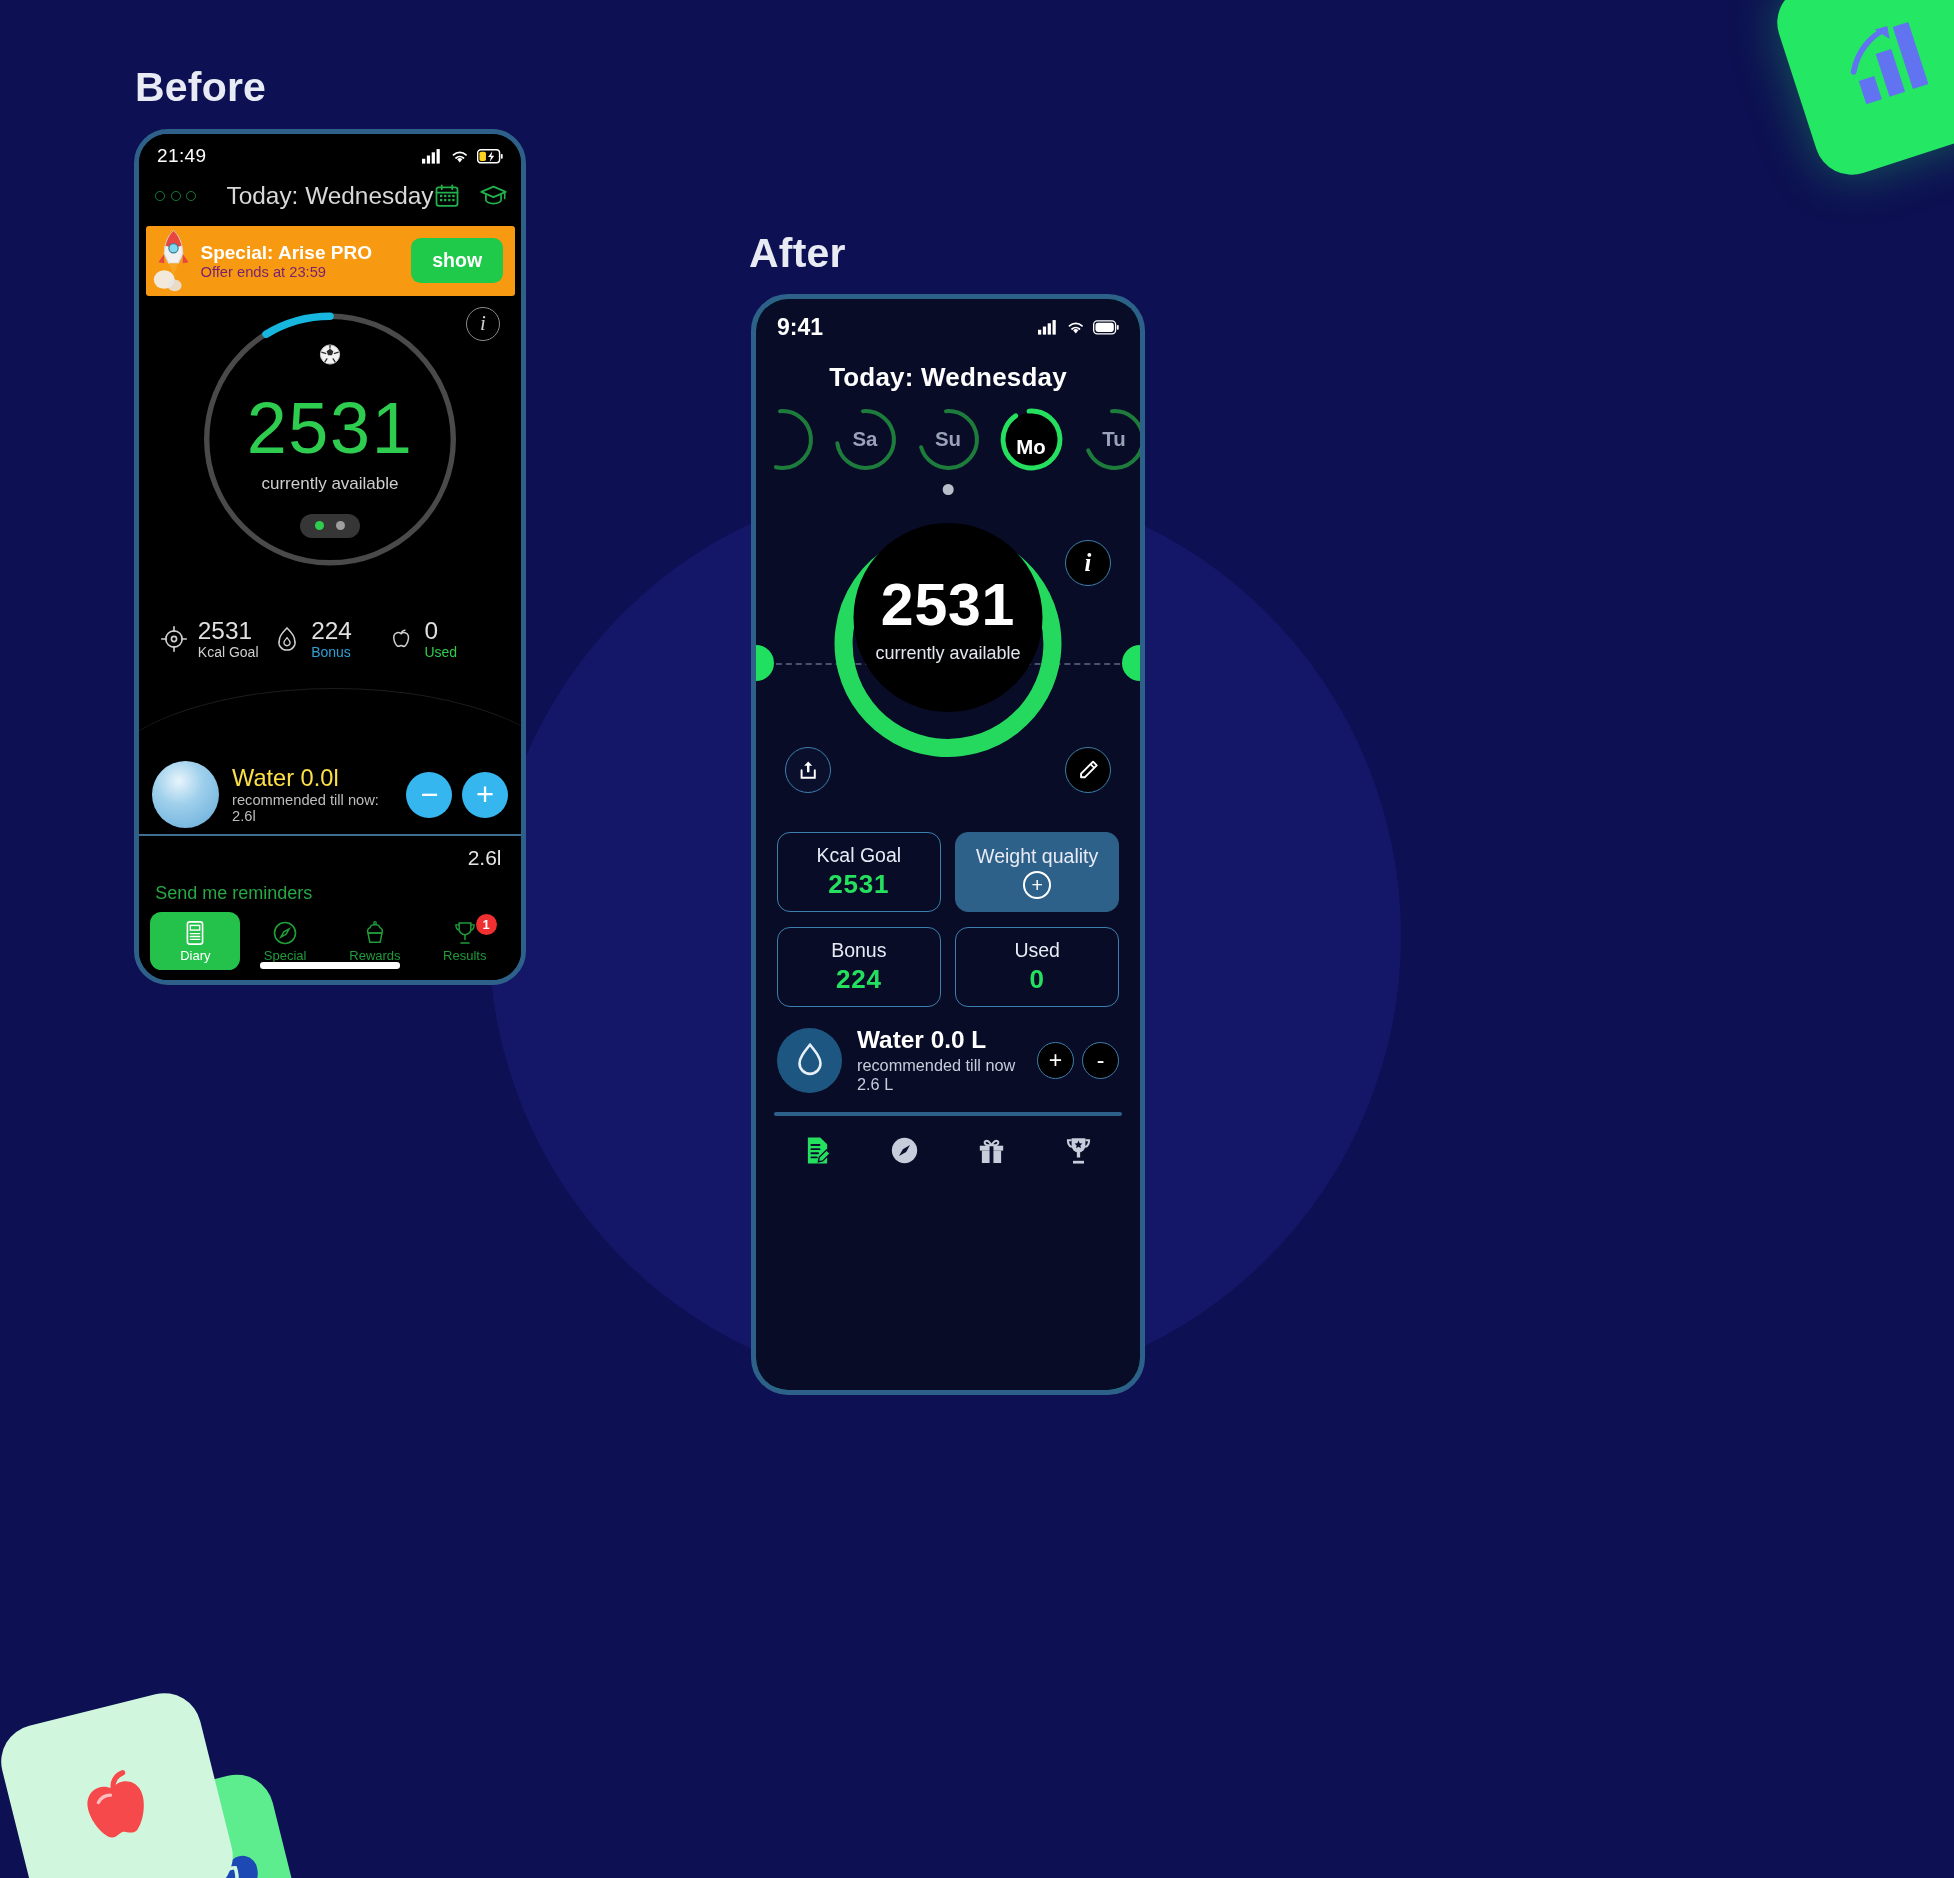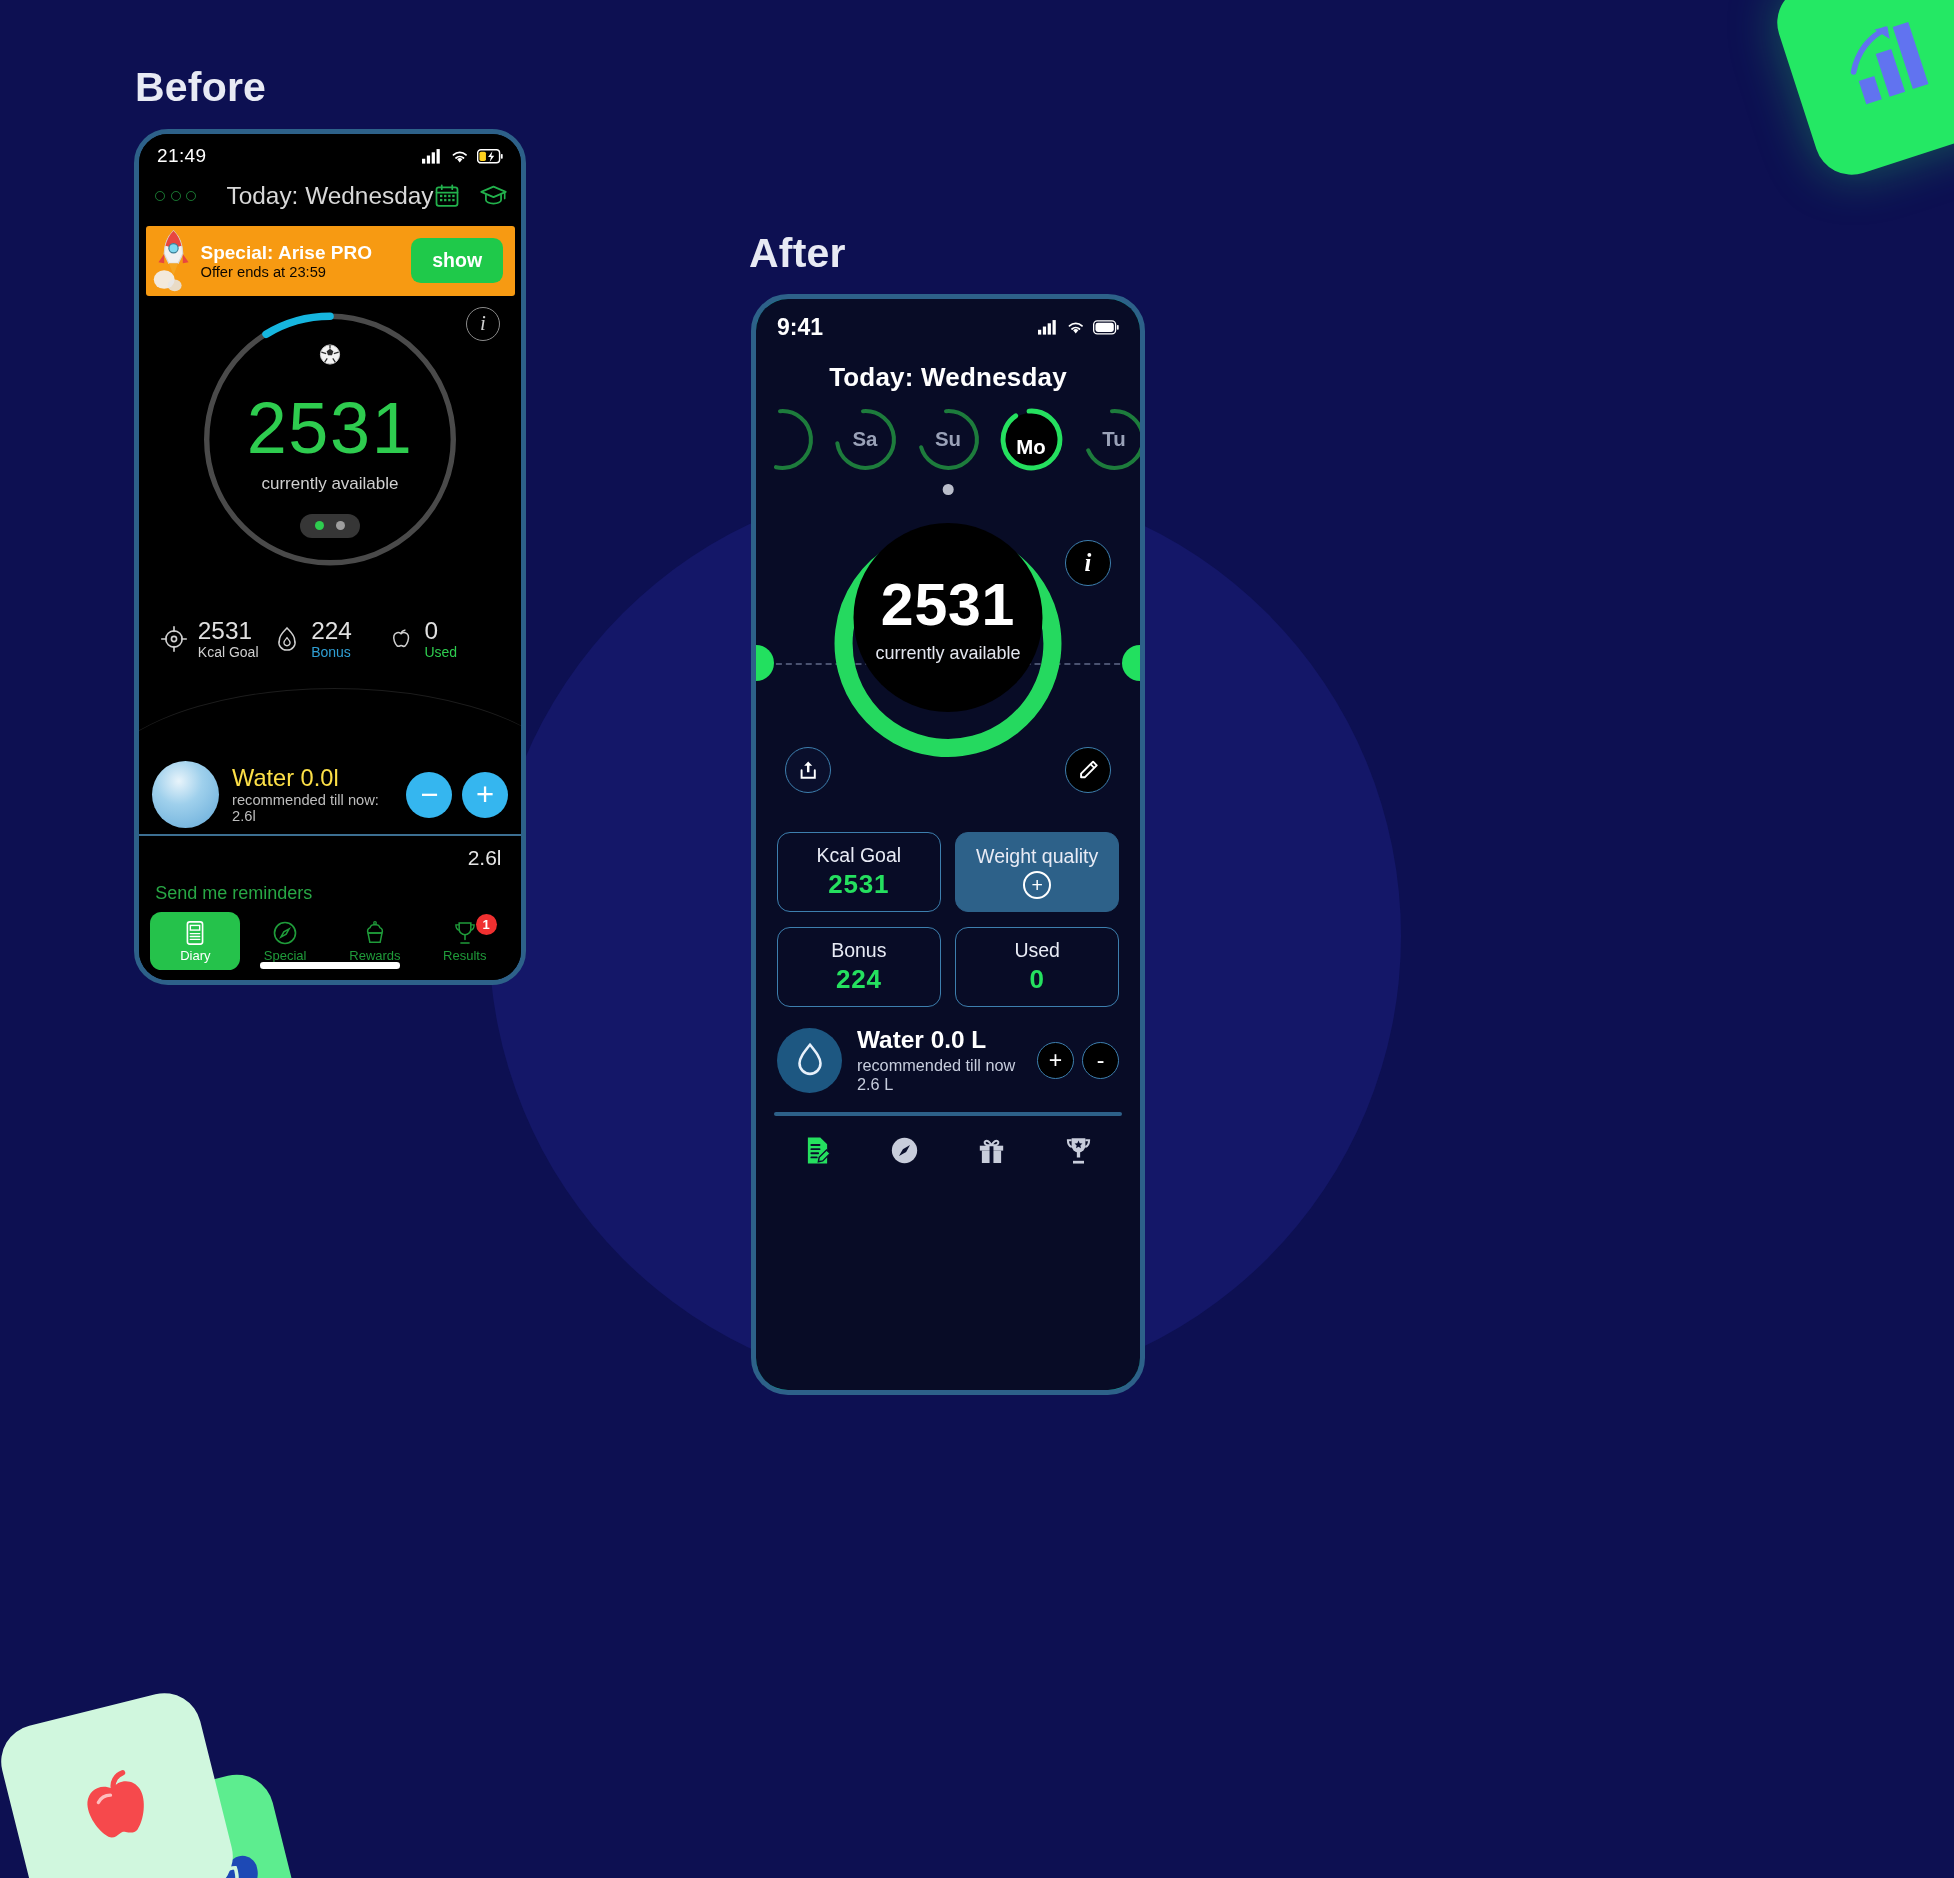--- a/index.html
+++ b/index.html
@@ -66,21 +66,21 @@
   .b-title{ width:100%; text-align:center; font-size:24.4px; color:#d8d8d8; font-weight:300; }
   .b-topicons{ position:absolute; right:13px; display:flex; gap:18px; align-items:center; }
 
   .b-promo{
     margin:4.9px 6.5px 0 6.5px; height:70px; background:#f79a12; border-radius:3px;
     display:flex; align-items:center; padding:0 11.4px 0 55px; position:relative;
   }
   .b-rocket{ position:absolute; left:4.9px; top:50%; transform:translateY(-50%); }
   .b-promo-txt{ flex:1; }
   .b-promo-title{ font-size:19px; font-weight:bold; color:#fff; line-height:1.15; }
-  .b-promo-sub{ font-size:14.7px; color:#000000; opacity:.95; }
+  .b-promo-sub{ font-size:14.7px; color:#701a75; opacity:.95; }
   .b-show{
     background:#1fc94a; color:#fff; font-size:19.5px; font-weight:bold;
     padding:10.6px 21px; border-radius:9.8px;
   }
 
   .b-ring-wrap{ position:relative; height:319px; }
   .b-info{ position:absolute; right:21px; top:11.4px; width:34px; height:34px;
            border:1.6px solid #8a8a8a; border-radius:50%; color:#cfcfcf;
            display:flex; align-items:center; justify-content:center;
            font-size:21px; font-style:italic; font-family:"Liberation Serif", serif; }

